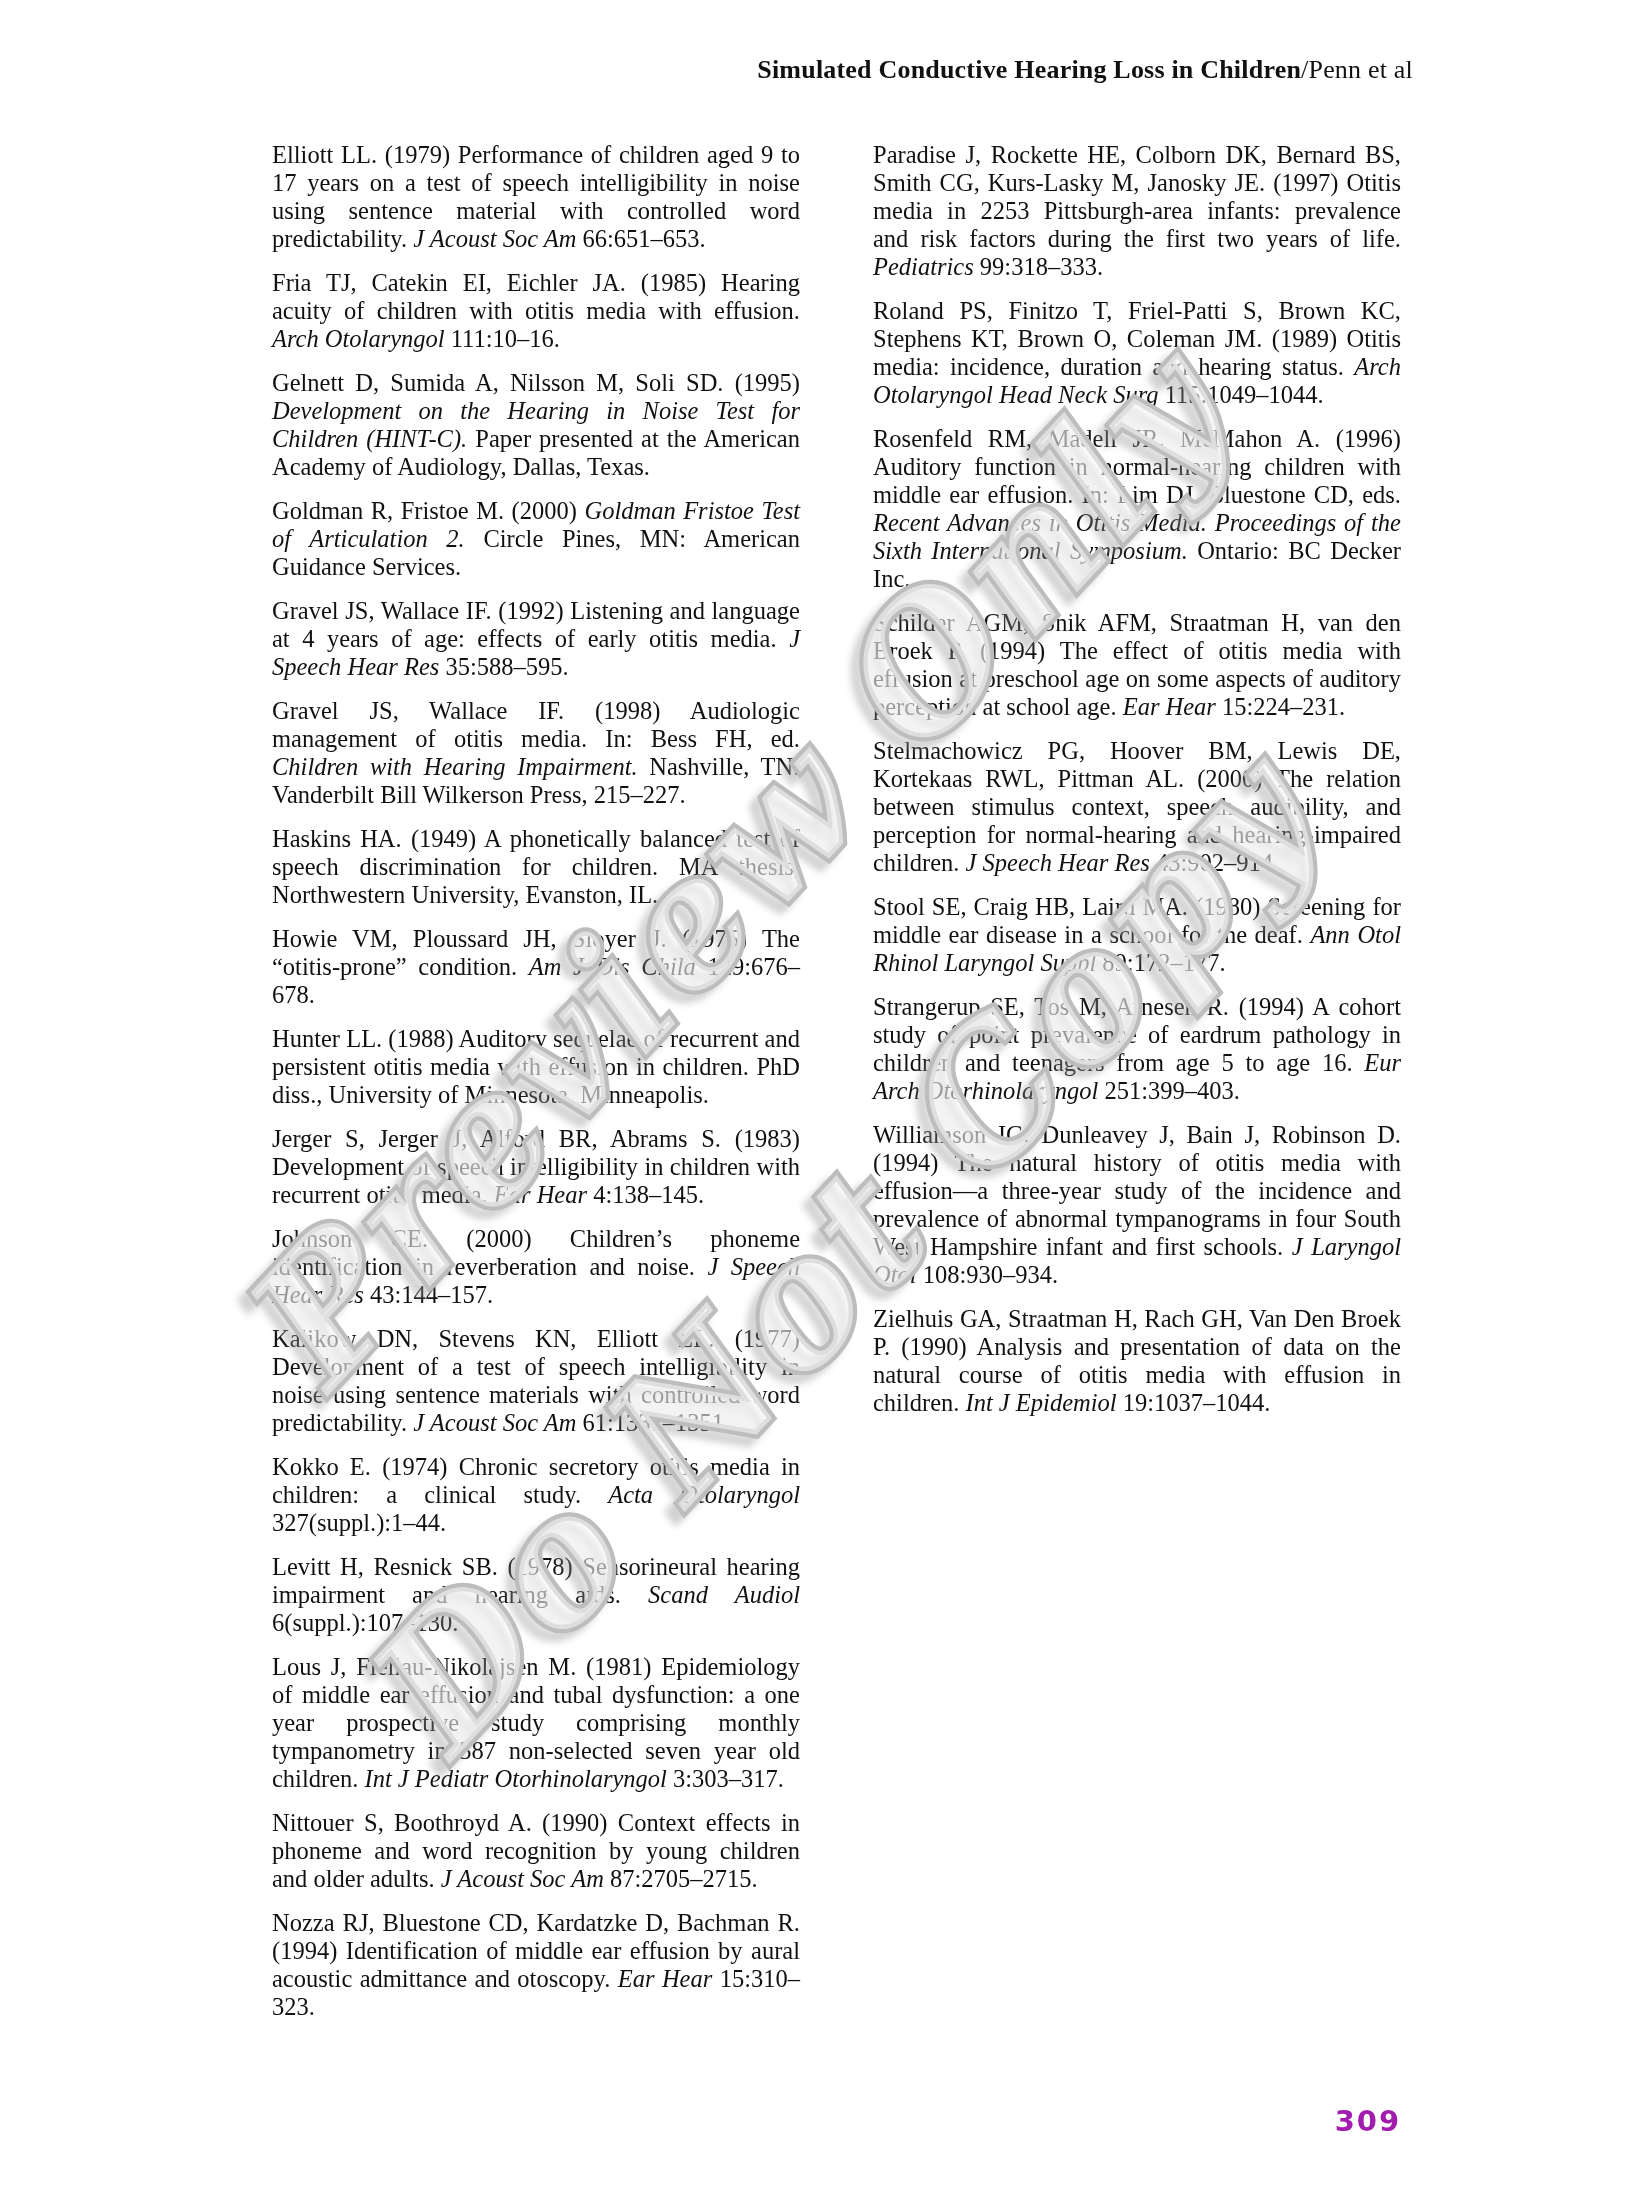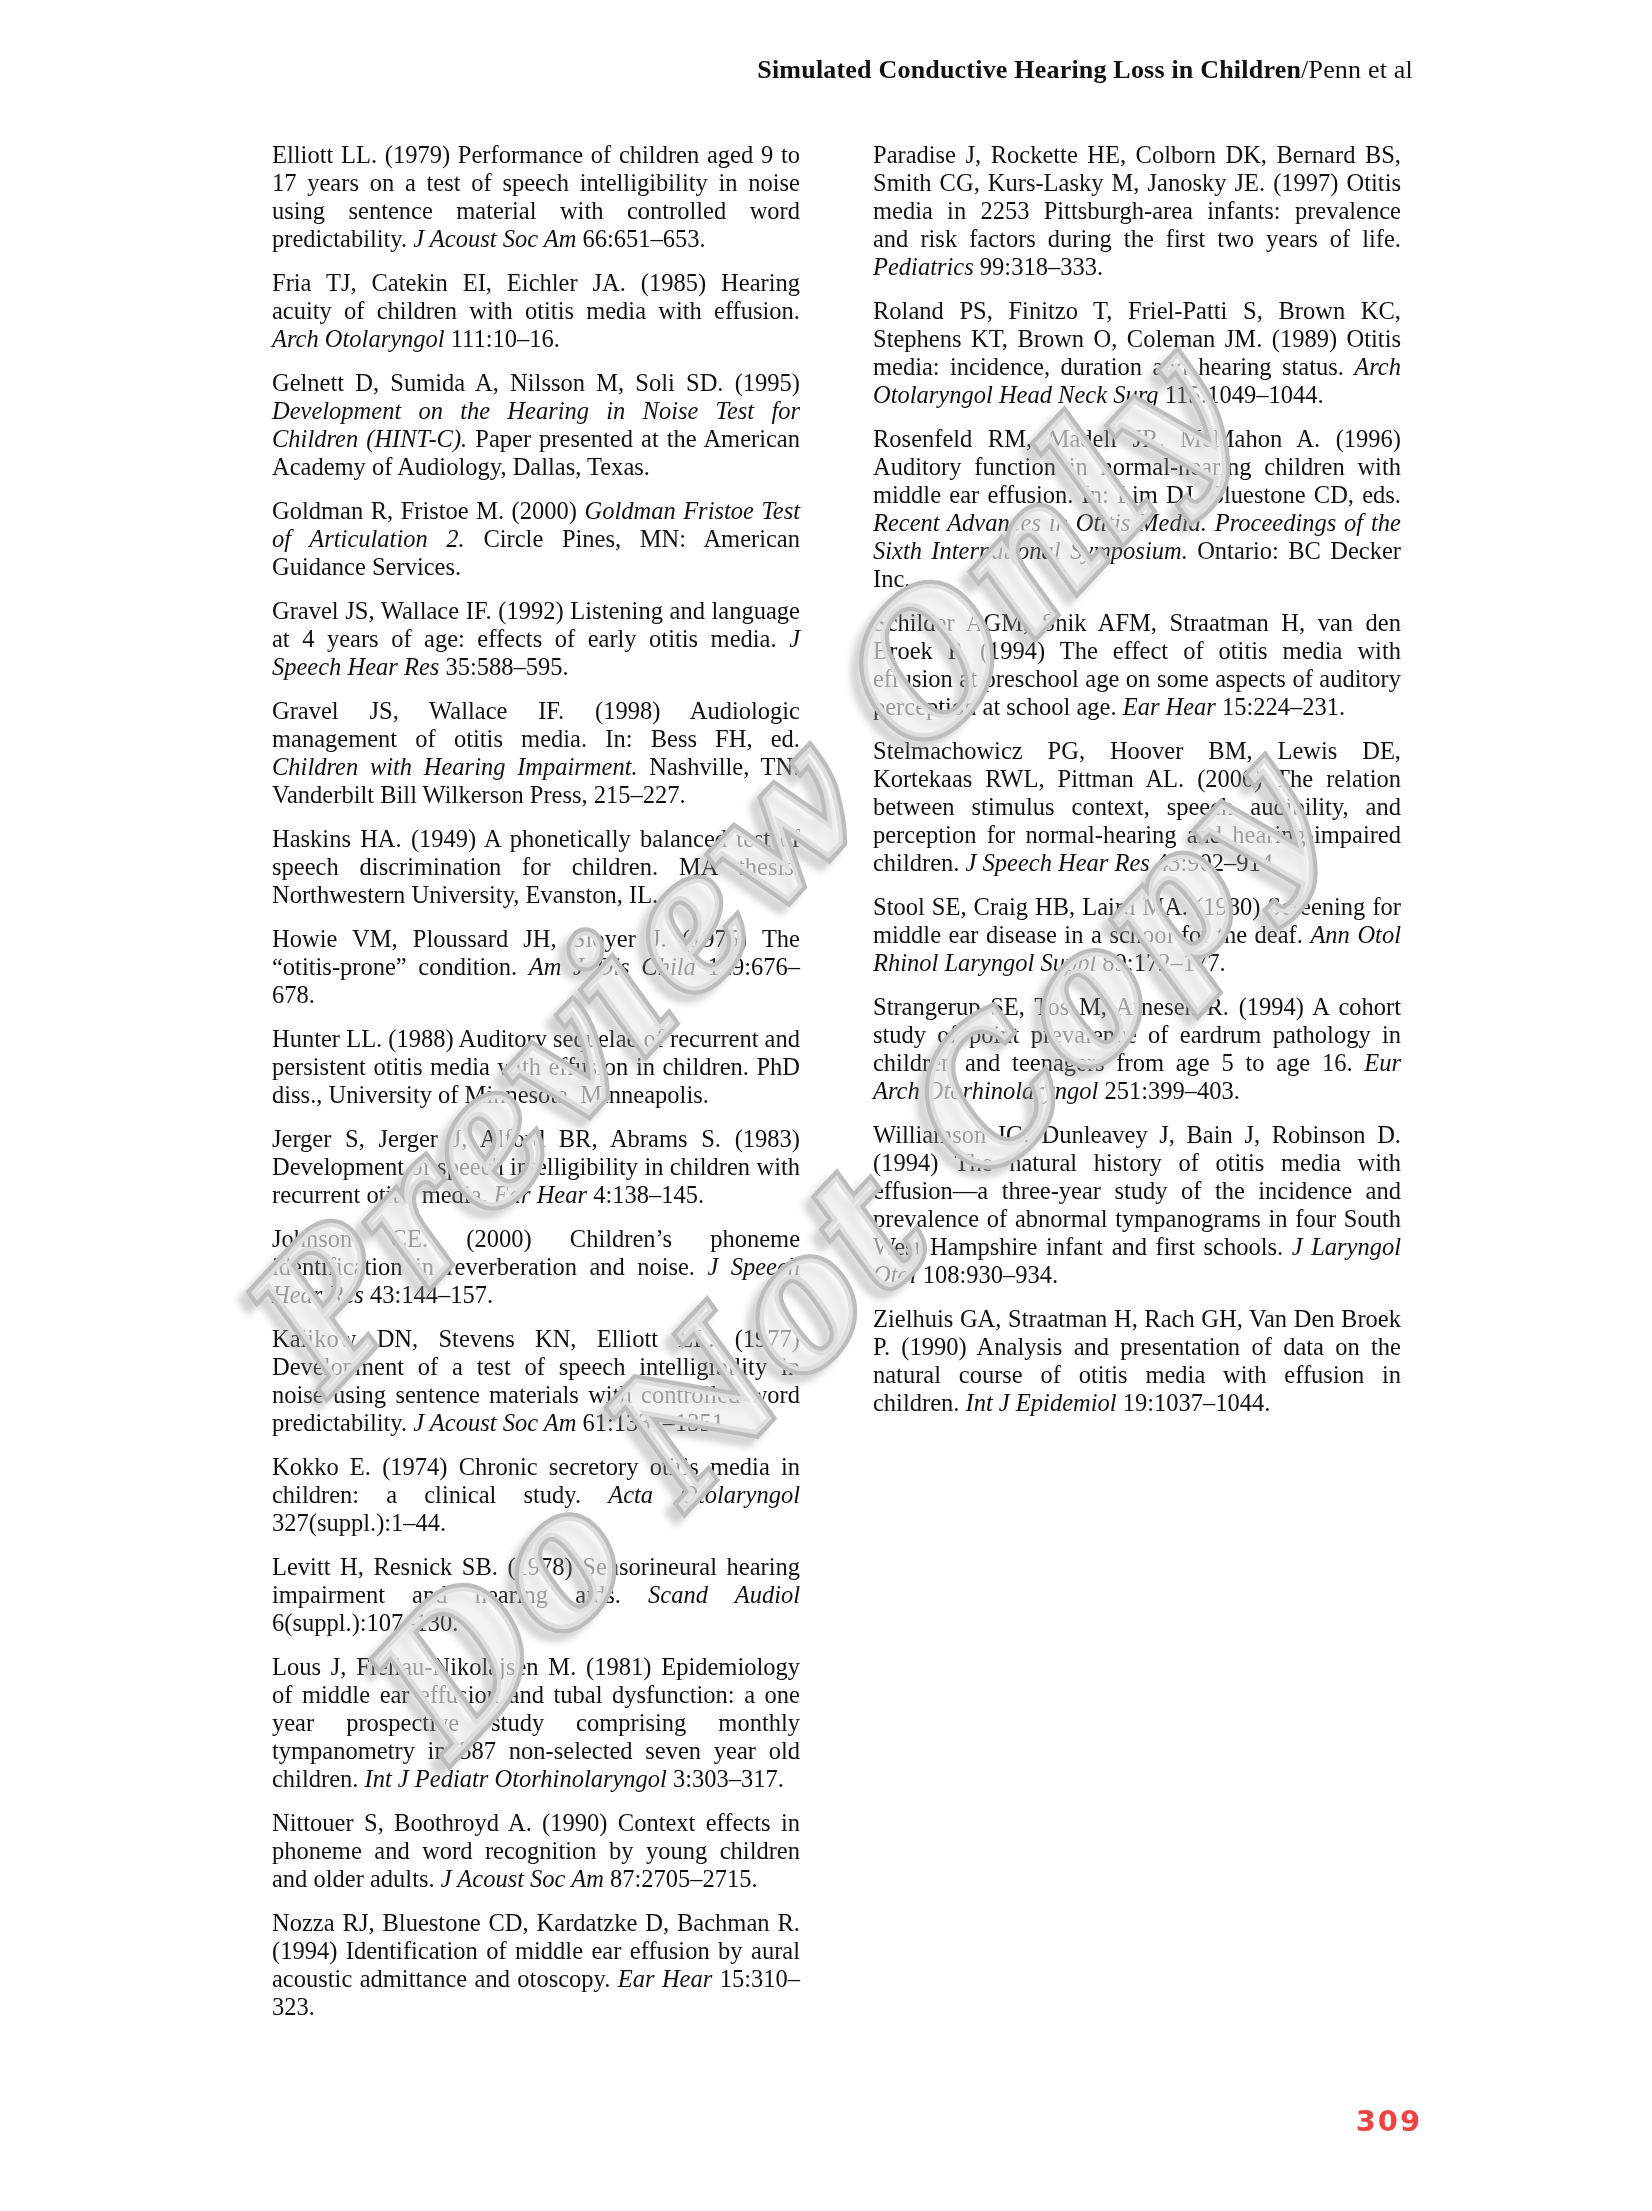--- a/index.html
+++ b/index.html
@@ -64,22 +64,21 @@
   .page-number {
     position: absolute;
     top: 2104px;
     left: 0;
     width: 1401px;
     text-align: right;
     font-family: "DejaVu Sans", sans-serif;
     font-weight: bold;
     font-size: 29px;
     letter-spacing: 1.9px;
-    color: #ef4444;
-    padding-left: 21px;
+    color: #a21caf;
   }
 </style>
 </head>
 <body>
 
 <div class="running-head">
   <span class="bold">Simulated Conductive Hearing Loss in Children</span><span>/Penn et al</span>
 </div>
 
 <div class="col col-left">

